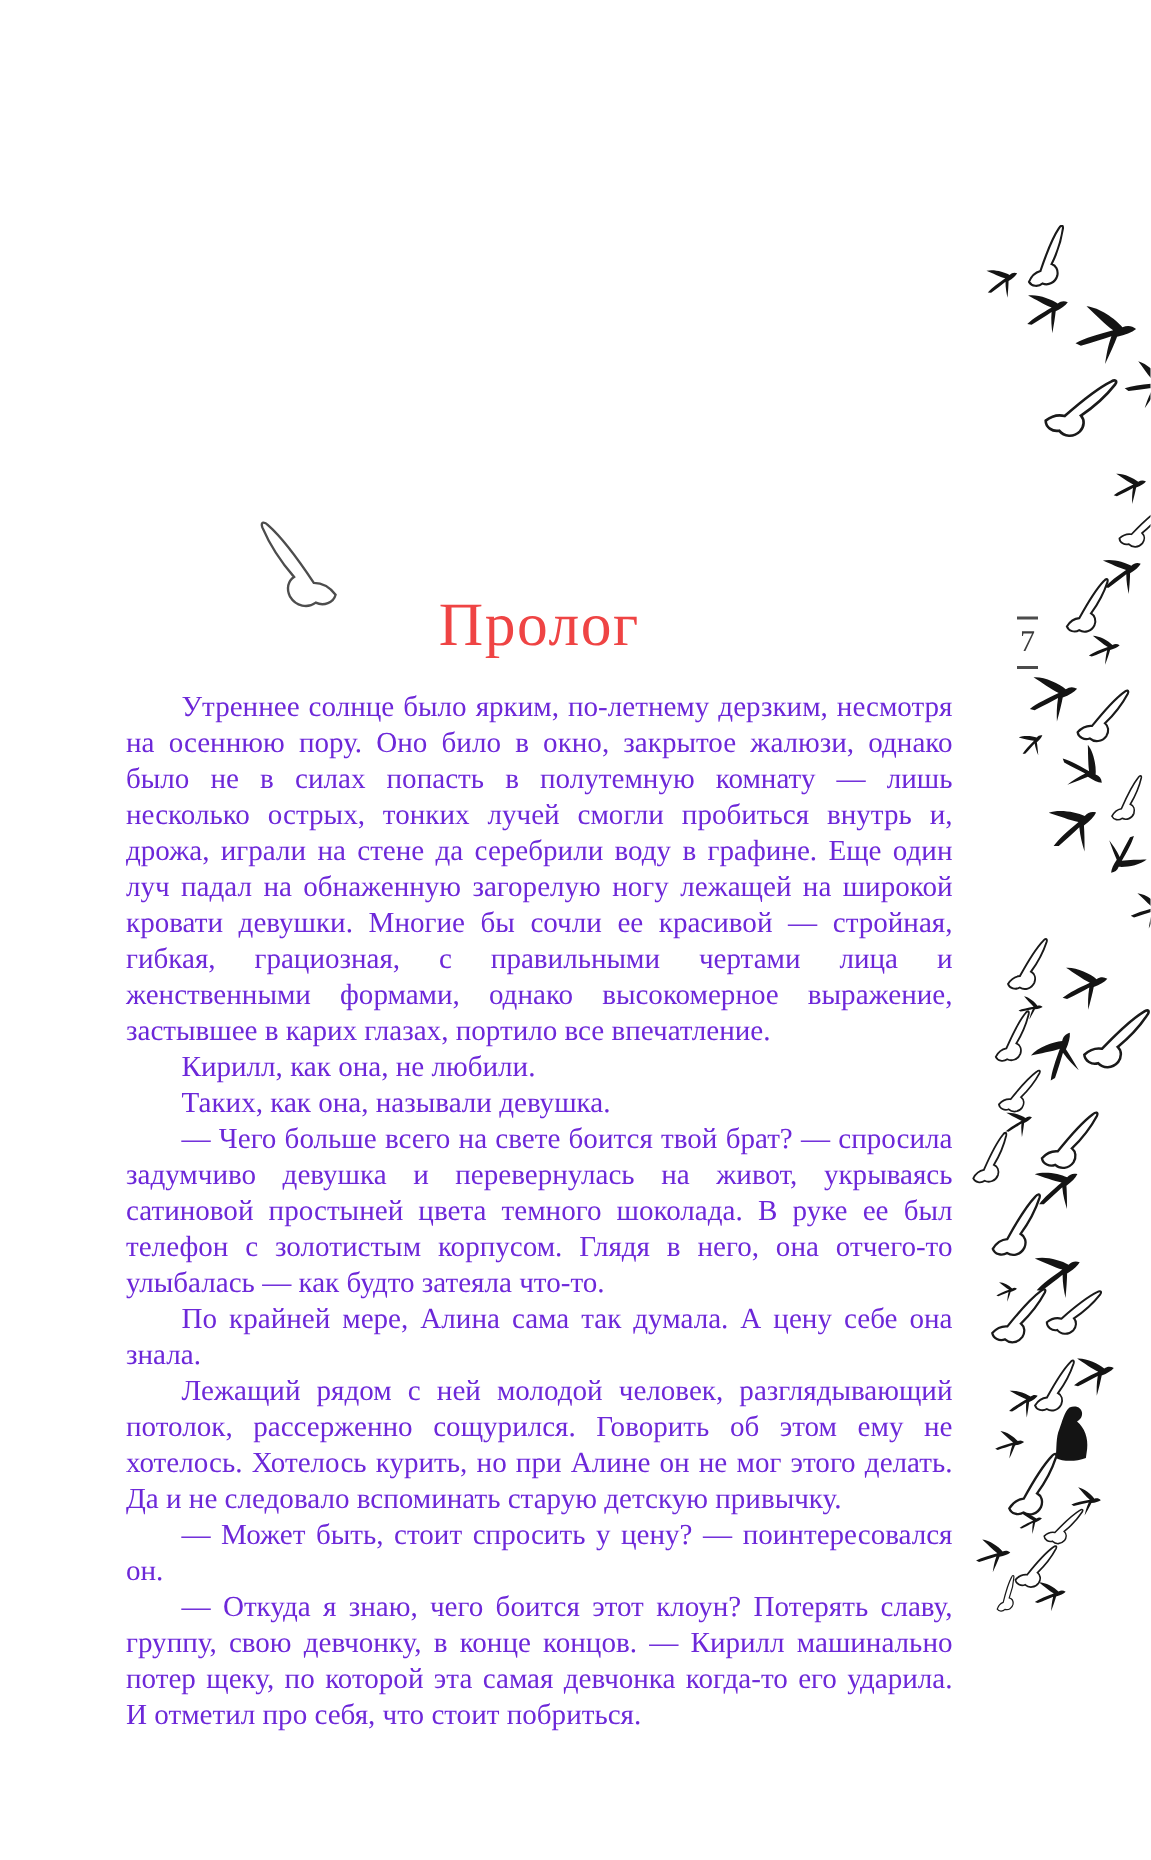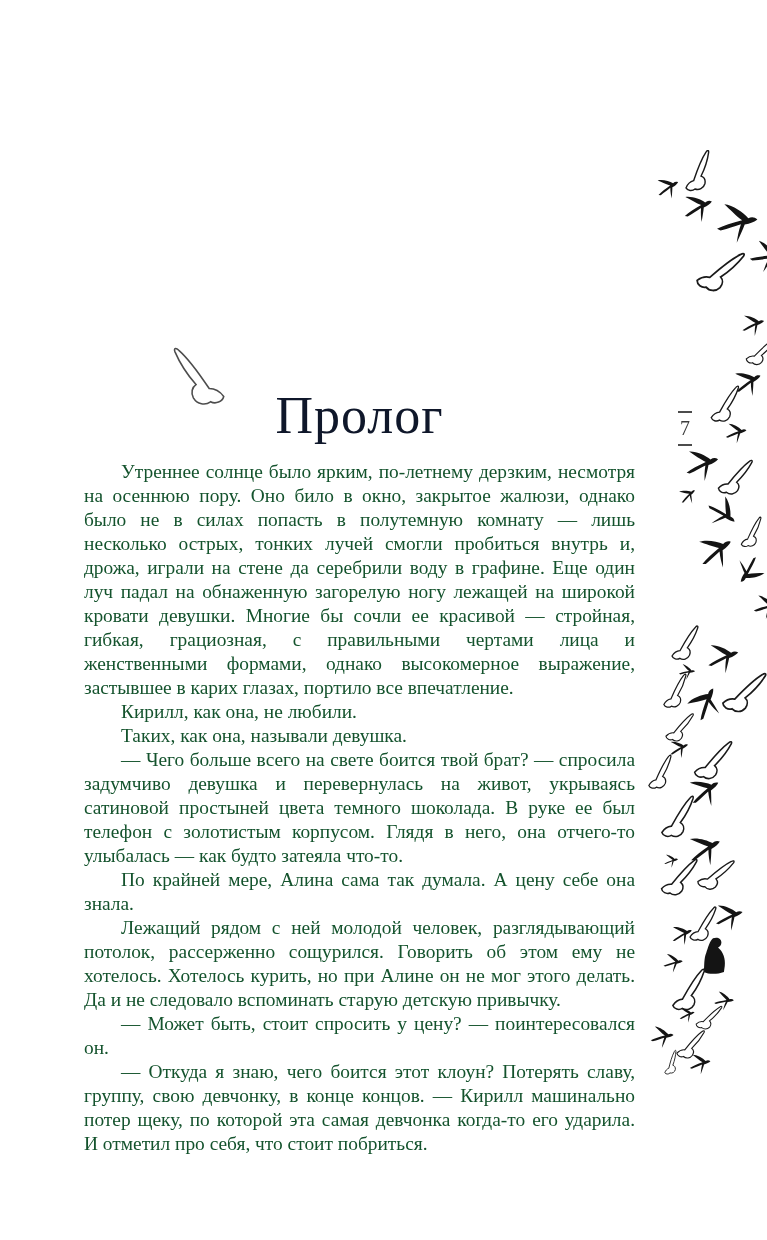--- a/index.html
+++ b/index.html
@@ -16,38 +16,38 @@
   .header-gull{
     position:absolute;left:160px;top:345px;
     width:72px;height:66px;
   }
   .header-gull .g{fill:#ffffff;stroke:#4d4d4d;stroke-width:2.4;}
 
   
   .chapter-title{
     position:absolute;left:84px;top:390px;width:551px;
     margin:0;text-align:center;
-    font-size:52px;font-weight:400;letter-spacing:1px;
-    color:#0f172a;line-height:52px;
+    font-size:41px;font-weight:400;letter-spacing:1px;
+    color:#ef4444;line-height:52px;
   }
 
   
   .pagenum{
     position:absolute;left:672px;top:411px;width:26px;
     display:flex;flex-direction:column;align-items:center;gap:5px;
     color:#3d3d3d;
   }
   .pagenum .rule{width:14px;height:2px;background:#4c4c4c;}
   .pagenum .num{font-size:20px;line-height:21px;}
 
   
   .body-text{
     position:absolute;left:84px;top:460px;width:551px;
     font-size:19.4px;line-height:24px;
-    color:#14532d;
+    color:#6d28d9;
     text-align:justify;
   }
   .body-text p{margin:0;text-indent:37px;}
 
   
   .flock{
     position:absolute;left:640px;top:150px;
     width:127px;height:930px;
   }
   .b-s{fill:#141414;}

